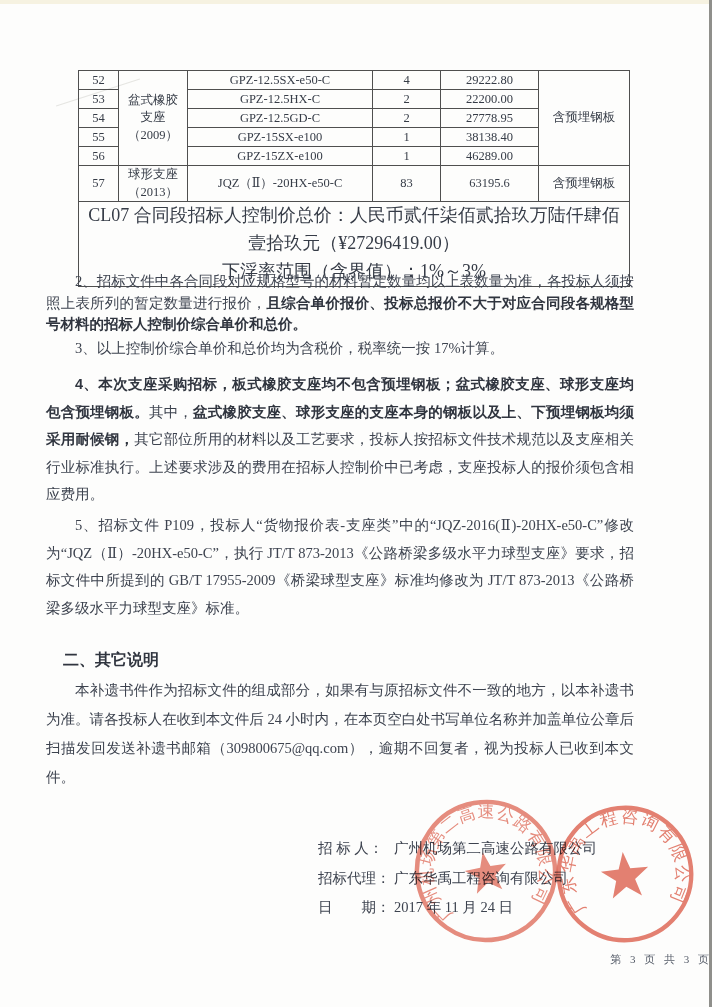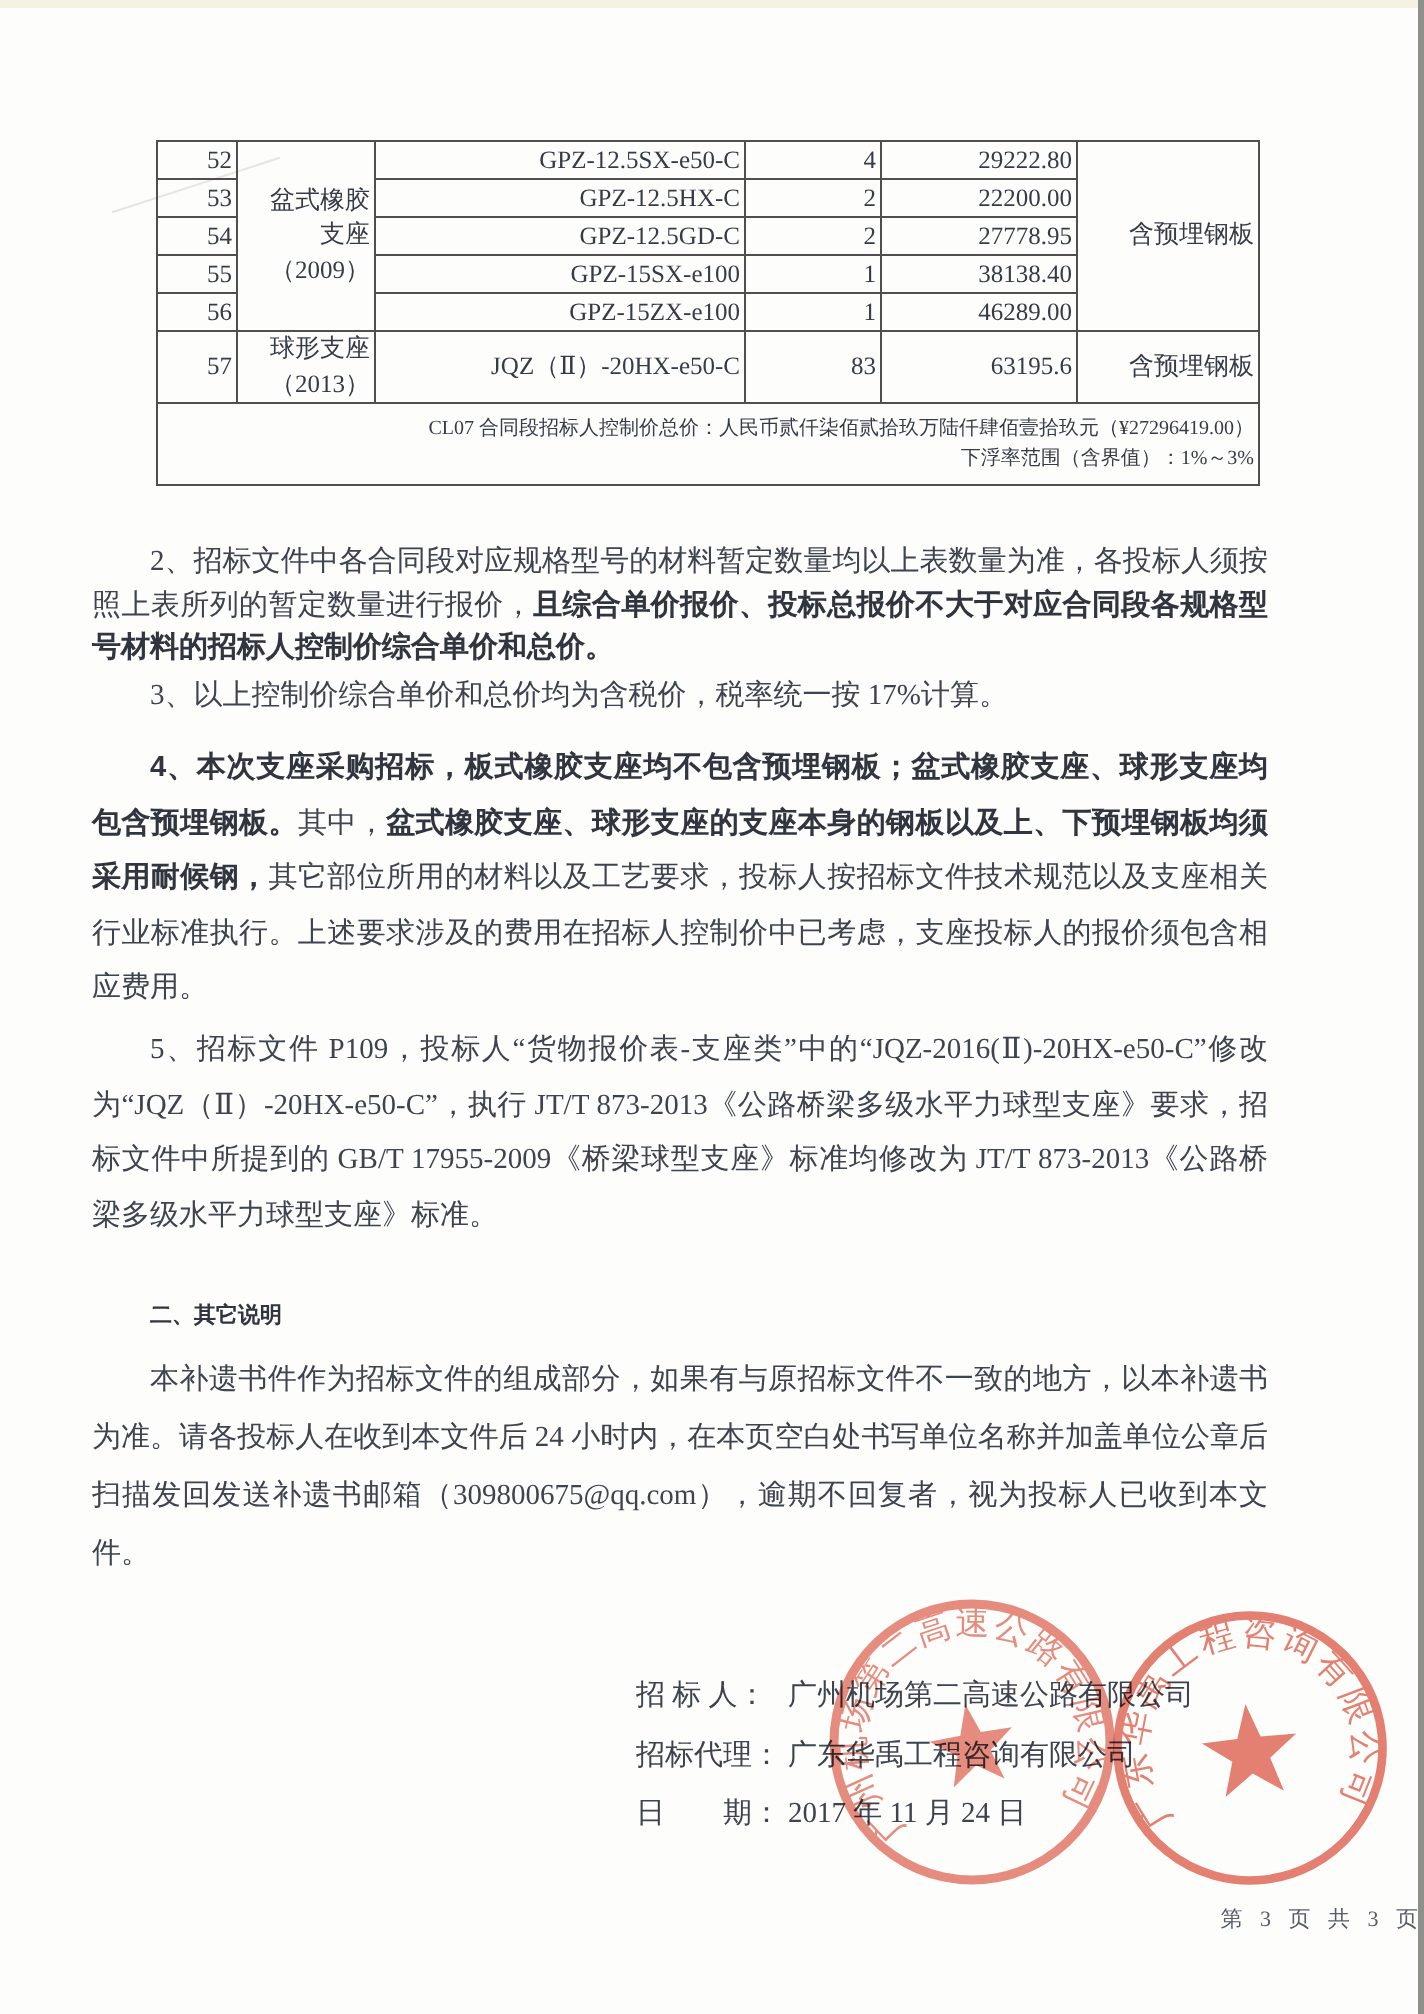--- a/index.html
+++ b/index.html
@@ -12,41 +12,41 @@
   
   .edge-top{position:absolute;left:0;top:0;width:712px;height:4px;background:#f6f2e1;}
   .edge-right{position:absolute;right:0;top:0;width:3px;height:1007px;background:#8f8f8b;}
   .scratch{position:absolute;left:54px;top:92px;width:88px;height:1px;background:#dededb;transform:rotate(-18deg);opacity:.8;}
 
   
   table.ptable{
     position:absolute;left:78px;top:70px;border-collapse:collapse;
     font-size:12.5px;color:#363c47;table-layout:fixed;width:551px;
   }
-  .ptable td{border:1px solid #4f4f4f;text-align:right;padding:0 2px;overflow:hidden;}
+  .ptable td{border:1px solid #4f4f4f;text-align:center;padding:0 2px;overflow:hidden;}
   .ptable tr.r{height:19px;}
   .ptable tr.r57{height:36px;}
   .ptable tr.rsum{height:41px;}
   .c-cat{white-space:pre-line;line-height:1.4;}
-  .sum-cell{line-height:1.55;font-size:10px;padding:2px 4px;}
+  .sum-cell{line-height:1.55;font-size:18px;padding:2px 4px;}
 
   
   .para{
     position:absolute;left:46px;width:588px;
     text-align:justify;text-indent:2em;font-size:14.5px;
   }
   .p2{top:271px;line-height:21.5px;}
   .p3{top:337px;line-height:22px;}
   .p4{top:371px;line-height:27.5px;}
   .p5{top:512px;line-height:27.5px;}
   .pbody{top:676px;line-height:29px;}
   .b{font-weight:700;font-family:"Liberation Sans","DejaVu Sans",sans-serif;color:#30353f;}
   .h2{
-    position:absolute;left:63px;top:650px;font-size:11px;font-weight:700;
-    font-family:"Liberation Sans","DejaVu Sans",sans-serif;color:#30353f;margin-left:12px;
+    position:absolute;left:63px;top:650px;font-size:16px;font-weight:700;
+    font-family:"Liberation Sans","DejaVu Sans",sans-serif;color:#30353f;
   }
 
   
   .sig{position:absolute;left:318px;top:834px;font-size:14.5px;line-height:29.5px;}
   .sig-row{display:flex;}
   .sig-label{display:inline-block;width:76px;white-space:pre;}
   .sig-value{white-space:pre;}
 
   
   .seal{position:absolute;mix-blend-mode:multiply;}

